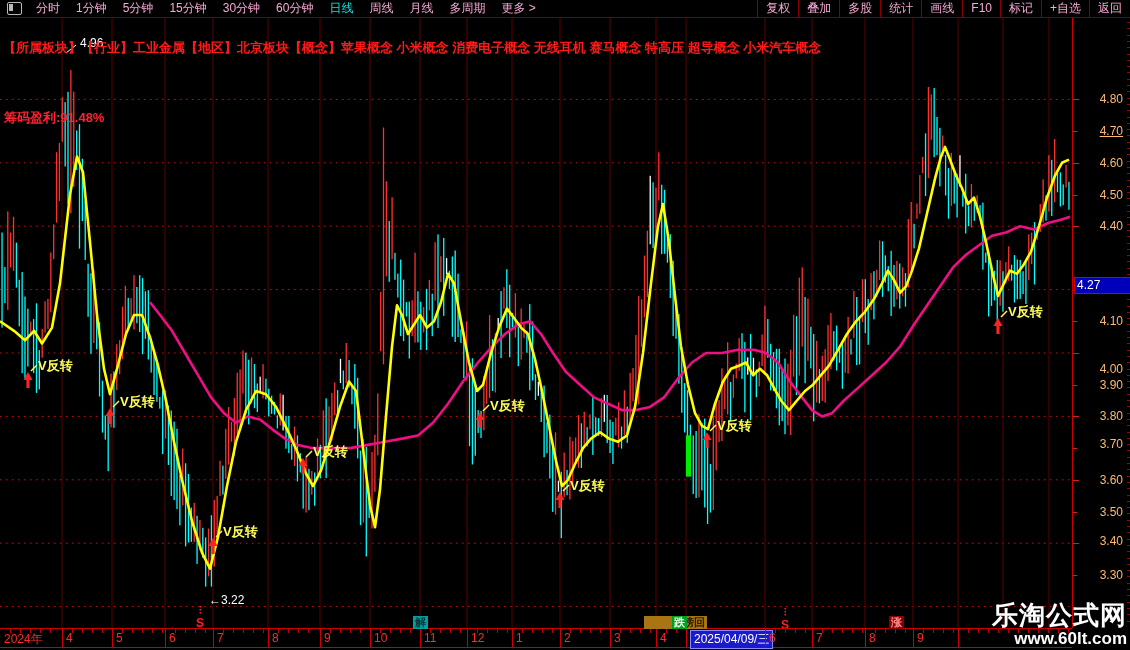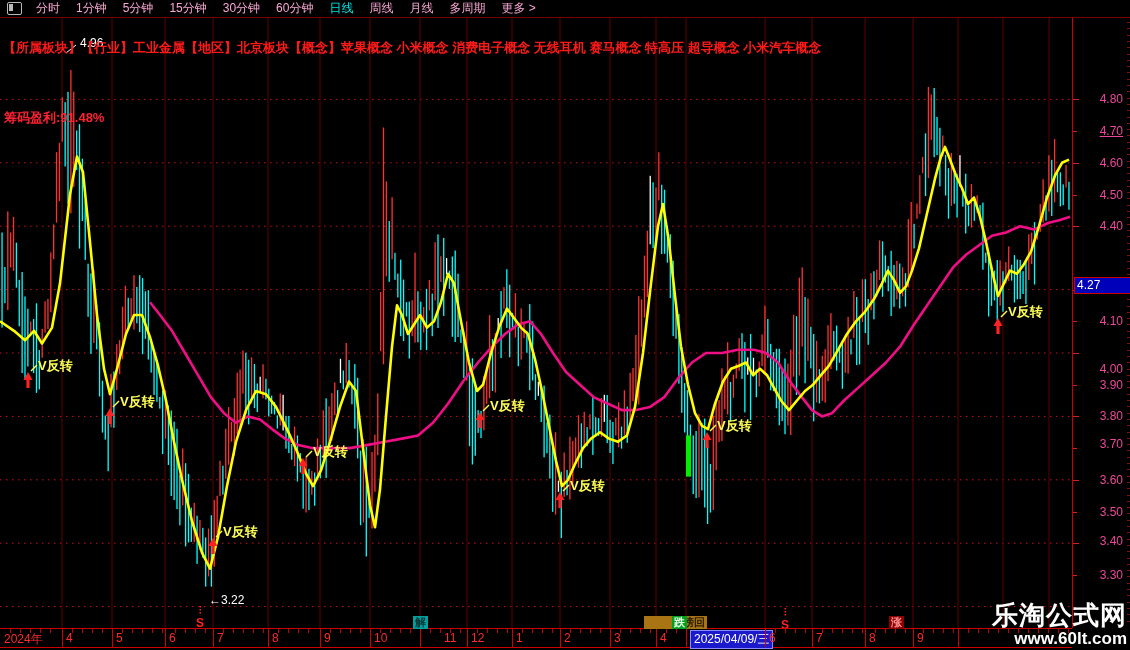--- a/index.html
+++ b/index.html
@@ -26,21 +26,21 @@
   #panewin-icon:after{content:"";position:absolute;left:6px;top:1px;width:5px;height:7px;background:#9a9a9a;}
   
   #boardrow{position:absolute;left:3px;top:39px;width:1060px;color:#ff1a1a;font-size:13px;
             font-weight:bold;white-space:nowrap;z-index:6;}
   #chip-profit{position:absolute;left:4px;top:109px;color:#ff2233;font-size:13px;font-weight:bold;z-index:6;}
   
   #chart{position:absolute;left:0;top:0;z-index:3;}
   
   #yaxis{position:absolute;left:1072px;top:18px;width:57px;height:610px;border-left:1px solid #cc0000;
          border-right:1px solid #cc0000;background:#000;z-index:4;}
-  .ylab{position:absolute;right:7px;color:#ec4899;font-size:12px;}
+  .ylab{position:absolute;right:7px;color:#fdba74;font-size:12px;}
   .ytickL{position:absolute;left:0;height:1px;background:#cc2222;}
   .ytickR{position:absolute;right:0;width:3px;height:1px;background:#801010;}
   #price-tag{position:absolute;left:1px;width:54px;height:15px;background:#0000bb;border:1px solid #cc0000;
              color:#fff;font-size:12px;line-height:15px;padding-left:2px;z-index:5;}
   
   #timeline{position:absolute;left:0;top:628px;width:1072px;height:18px;background:#000;
             border-top:1px solid #cc0000;border-bottom:1px solid #cc0000;z-index:4;}
   .tcell{position:absolute;top:2px;color:#ff2a2a;font-size:12px;white-space:nowrap;}
   .tsep{position:absolute;top:0;width:1px;height:18px;background:#cc0000;}
   .ttick{position:absolute;top:0;width:1px;height:4px;background:#bb0000;}
@@ -65,20 +65,31 @@
         <span class="mitem">1分钟</span>
         <span class="mitem">5分钟</span>
         <span class="mitem">15分钟</span>
         <span class="mitem">30分钟</span>
         <span class="mitem">60分钟</span>
         <span class="mitem active">日线</span>
         <span class="mitem">周线</span>
         <span class="mitem">月线</span>
         <span class="mitem">多周期</span>
         <span class="mitem">更多 &gt;</span>
+      </div>
+    <div class="mgroup" id="menu-right">
+        <span class="mitem sep">复权</span>
+        <span class="mitem sep">叠加</span>
+        <span class="mitem sep">多股</span>
+        <span class="mitem sep">统计</span>
+        <span class="mitem sep">画线</span>
+        <span class="mitem sep">F10</span>
+        <span class="mitem sep">标记</span>
+        <span class="mitem sep">+自选</span>
+        <span class="mitem sep">返回</span>
       </div>
   </div>
 
 
   <div id="boardrow">【所属板块】【行业】工业金属【地区】北京板块【概念】苹果概念 小米概念 消费电子概念 无线耳机 赛马概念 特高压 超导概念 小米汽车概念</div>
   <div id="chip-profit">筹码盈利:91.48%</div>
 
   <svg id="chart" width="1072" height="650">
       <g>
         <line x1="0" y1="99.40000000000006" x2="1072" y2="99.40000000000006" stroke="#c41414" stroke-width="1" stroke-dasharray="1.5 4.5"></line>
@@ -737,21 +748,21 @@
       <div class="ttick" style="left: 340px;"></div>
       <div class="ttick" style="left: 350px;"></div>
       <div class="ttick" style="left: 360px;"></div>
       <div class="tsep" style="left: 370px;"></div>
       <div class="tcell" style="left: 374px;">10</div>
       <div class="ttick" style="left: 380px;"></div>
       <div class="ttick" style="left: 390px;"></div>
       <div class="ttick" style="left: 400px;"></div>
       <div class="ttick" style="left: 410px;"></div>
       <div class="tsep" style="left: 420px;"></div>
-      <div class="tcell" style="left: 424px; margin-left: 20px;">11</div>
+      <div class="tcell" style="left: 424px;">11</div>
       <div class="ttick" style="left: 430px;"></div>
       <div class="ttick" style="left: 440px;"></div>
       <div class="ttick" style="left: 450px;"></div>
       <div class="ttick" style="left: 460px;"></div>
       <div class="tsep" style="left: 467px;"></div>
       <div class="tcell" style="left: 471px;">12</div>
       <div class="ttick" style="left: 477px;"></div>
       <div class="ttick" style="left: 487px;"></div>
       <div class="ttick" style="left: 497px;"></div>
       <div class="ttick" style="left: 507px;"></div>

